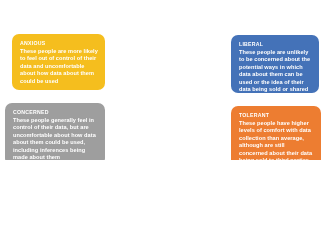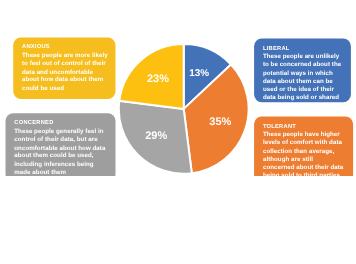--- a/index.html
+++ b/index.html
@@ -99,36 +99,20 @@
   .sl-13 { font-size: 9px; }
   .sl-35 { font-size: 10px; }
   .sl-29 { font-size: 10px; }
   .sl-23 { font-size: 10px; }
 </style>
 </head>
 <body>
 
 <div id="infographic">
 
-  <div id="pie-chart">
-    <svg id="pie-svg" viewBox="0 0 122 122">
-
-      <g>
-          <path d="M 61 61 L 61.00 2.00 A 59 59 0 0 1 104.01 20.61 Z" fill="#4472B8" stroke="#ffffff" stroke-width="1.8"></path>
-          <path d="M 61 61 L 104.01 20.61 A 59 59 0 0 1 68.39 119.53 Z" fill="#ED7D31" stroke="#ffffff" stroke-width="1.8"></path>
-          <path d="M 61 61 L 68.39 119.53 A 59 59 0 0 1 2.47 53.61 Z" fill="#A5A5A5" stroke="#ffffff" stroke-width="1.8"></path>
-          <path d="M 61 61 L 2.47 53.61 A 59 59 0 0 1 61.00 2.00 Z" fill="#FDC010" stroke="#ffffff" stroke-width="1.8"></path>
-        </g>
-
-    <text class="slice-label sl-13" x="75.1" y="28.5">13%</text>
-        <text class="slice-label sl-35" x="94.3" y="73.0">35%</text>
-        <text class="slice-label sl-29" x="36.0" y="86.0">29%</text>
-        <text class="slice-label sl-23" x="37.6" y="34.4">23%</text>
-      </svg>
-  </div>
 
   <div class="callout" id="box-anxious">
     <p class="c-title">ANXIOUS</p>
     <p class="c-body">These people are more likely to feel out of control of their data and uncomfortable about how data about them could be used</p>
   </div>
 
   <div class="callout" id="box-concerned">
     <p class="c-title">CONCERNED</p>
     <p class="c-body">These people generally feel in control of their data, but are uncomfortable about how data about them could be used, including inferences being made about them</p>
   </div>

